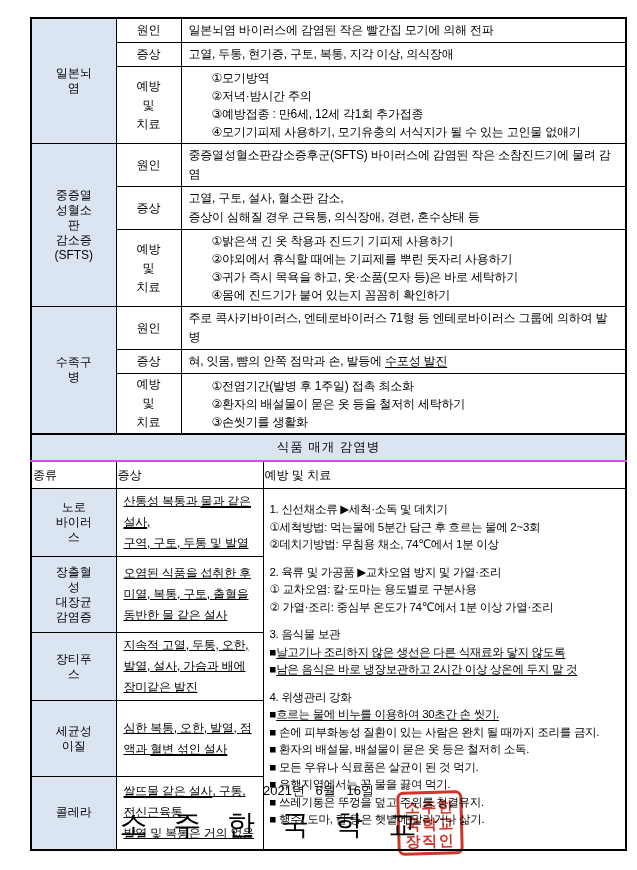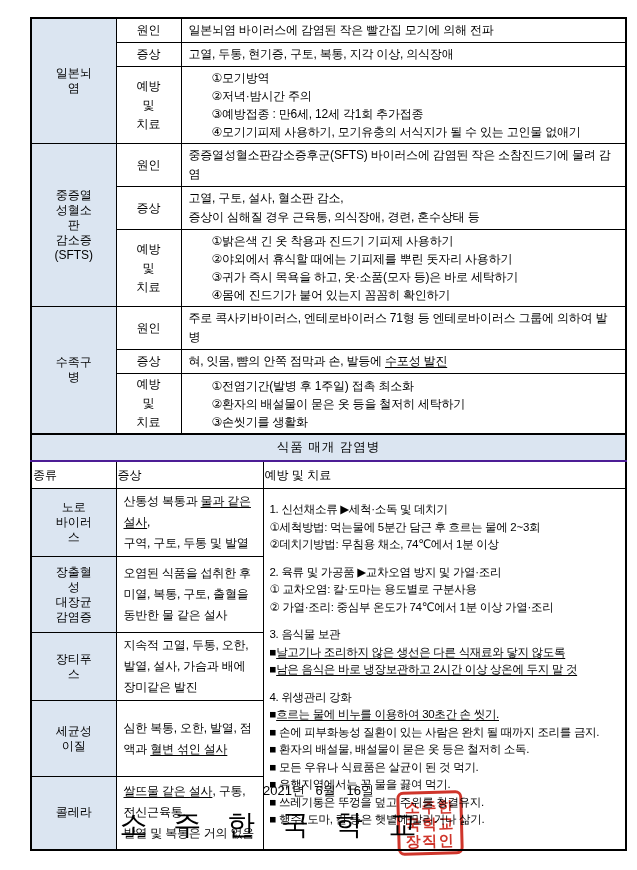--- a/index.html
+++ b/index.html
@@ -21,24 +21,24 @@
   .content-cell{padding:2px 7px;line-height:19px;letter-spacing:-0.2px;}
   .rich-cell{padding:2px 7px;letter-spacing:-0.2px;}
   .rich-cell .ln{line-height:19px;min-height:19px;}
   .prevention-cell{vertical-align:top;padding:12px 6px;font-size:11.5px;letter-spacing:-0.3px;}
   .prevention-cell .ln{line-height:17.5px;min-height:17.5px;}
   .prevention-cell .ln.blank{min-height:10px;line-height:10px;}
   .t1 .prev-lines .ln{line-height:18px;min-height:18px;margin-left:23px;}
   .u{text-decoration:underline;text-underline-offset:2px;}
   .banner-cell{
     text-align:center;height:23px;font-size:12.5px;letter-spacing:1px;
-    border-bottom:2px solid #4c1d95;
+    border-bottom:2px solid #d946ef;
   }
   .hdr-cell{height:24px;font-size:12px;}
-  .sym2{line-height:21px;}
+  .sym2{line-height:21px;text-decoration:underline;}
   .sym2 .ln{line-height:21px;min-height:21px;}
   .footer-date{
     position:absolute;left:0;top:782px;width:637px;text-align:center;
     font-size:13px;word-spacing:7px;
   }
   .school-name{
     position:absolute;left:0;top:806px;width:545px;text-align:center;
     font-size:28px;letter-spacing:9px;font-weight:normal;
   }
   .stamp{

